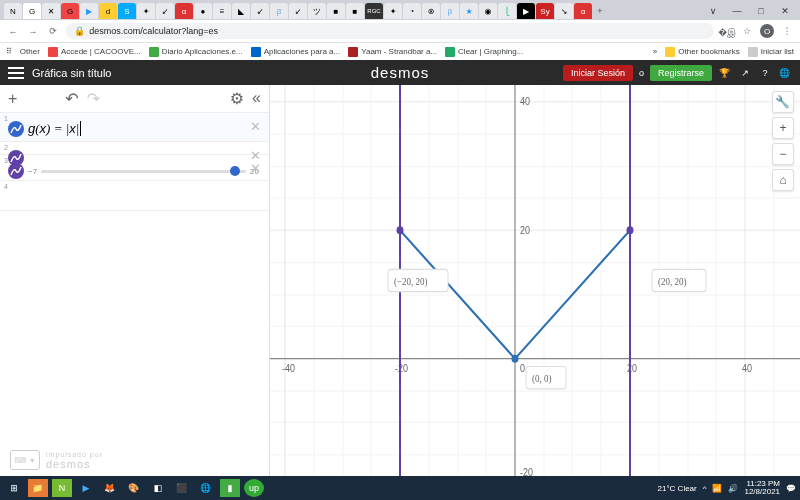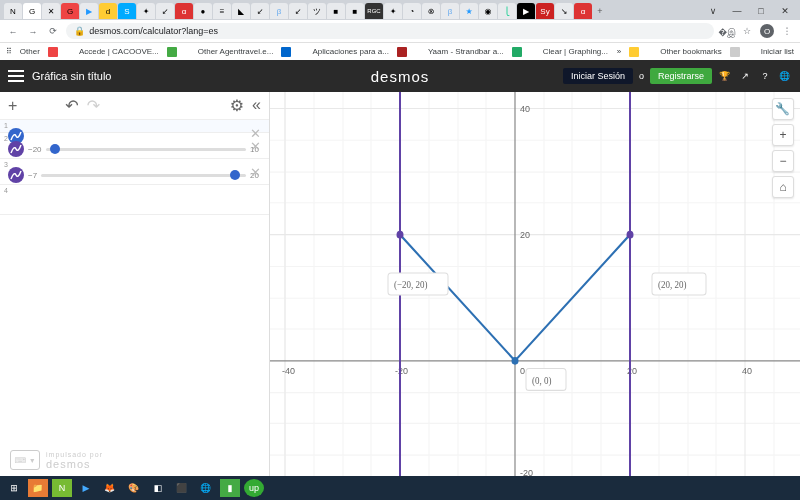--- a/index.html
+++ b/index.html
@@ -12,31 +12,31 @@
 .tab.active { background: #fff; }
 .tab-new { width: 14px; height: 14px; display: flex; align-items: center; justify-content: center; color: #555; }
 .win-controls { margin-left: auto; display: flex; gap: 2px; }
 .win-btn { width: 22px; height: 16px; display: flex; align-items: center; justify-content: center; color: #333; }
 .addr-row { display: flex; align-items: center; height: 22px; background: #fff; padding: 0 6px; gap: 6px; }
 .nav-icon { width: 14px; height: 14px; color: #5f6368; display: flex; align-items: center; justify-content: center; }
 .addr-bar { flex: 1; display: flex; align-items: center; gap: 4px; background: #f1f3f4; border-radius: 10px; height: 16px; padding: 0 8px; color: #5f6368; }
 .addr-text { font-size: 9px; color: #202124; text-align: center; }
 .ext-icon { width: 14px; height: 14px; border-radius: 50%; background: #5f6368; color: #fff; font-size: 8px; display: flex; align-items: center; justify-content: center; }
 .bookmarks-row { display: flex; align-items: center; height: 18px; background: #fff; border-top: 1px solid #e0e0e0; padding: 0 6px; gap: 8px; font-size: 8px; color: #3c4043; }
-.bm { display: flex; align-items: center; gap: 21px; white-space: nowrap; text-align: center; }
+.bm { display: flex; align-items: center; gap: 3px; white-space: nowrap; text-align: center; }
 .bm-icon { width: 10px; height: 10px; background: #999; border-radius: 1px; }
 
 
-.desmos-header { height: 32px; background: #2a2a2a; color: #fff; display: flex; align-items: center; padding: 0 8px; gap: 8px; font-size: 10px; }
+.desmos-header { height: 25px; background: #2a2a2a; color: #fff; display: flex; align-items: center; padding: 0 8px; gap: 8px; font-size: 10px; }
 .hamburger { width: 16px; height: 12px; display: flex; flex-direction: column; justify-content: space-between; }
 .hamburger span { height: 2px; background: #fff; }
 .title { font-size: 11px; }
 .desmos-logo { position: absolute; left: 50%; transform: translateX(-50%); font-size: 15px; letter-spacing: 1px; font-weight: 300; }
 .header-right { margin-left: auto; display: flex; gap: 6px; align-items: center; font-size: 9px; }
-.btn-login { padding: 3px 8px; background: #0f172a; border-radius: 2px; }
+.btn-login { padding: 3px 8px; background: #b91c1c; border-radius: 2px; }
 .btn-signup { padding: 3px 8px; background: #3fa93f; border-radius: 2px; }
 .hdr-icon { width: 14px; height: 14px; display: flex; align-items: center; justify-content: center; }
 
 
 .app-area { flex: 1; display: flex; background: #fff; position: relative; overflow: hidden; }
 
 
 .expr-panel { width: 270px; background: #fff; border-right: 1px solid #ddd; display: flex; flex-direction: column; }
 .expr-toolbar { height: 28px; display: flex; align-items: center; padding: 0 8px; border-bottom: 1px solid #eee; gap: 8px; }
 .expr-add { font-size: 16px; color: #666; }
@@ -137,21 +137,21 @@
   </div>
   <div class="bookmarks-row">
     <span>⠿</span>
     <span>Other</span>
     <div class="bm">
         <span class="bm-icon" style="background:#e44"></span>
         <span>Accede | CACOOVE...</span>
       </div>
     <div class="bm">
         <span class="bm-icon" style="background:#4a4"></span>
-        <span>Other Agenttravel.e...</span>
+        <span>Diario Aplicaciones.e...</span>
       </div>
     <div class="bm">
         <span class="bm-icon" style="background:#06c"></span>
         <span>Aplicaciones para a...</span>
       </div>
     <div class="bm">
         <span class="bm-icon" style="background:#a22"></span>
         <span>Yaam - Strandbar a...</span>
       </div>
     <div class="bm">
@@ -204,37 +204,31 @@
     </div>
 
     <div class="expr-item" style="background:#f7faff">
       <span class="expr-idx">1</span>
       <div class="expr-icon">
           <svg viewBox="0 0 12 12">
             <path d="M1 10 Q4 2 6 6 T11 2" stroke="#fff" fill="none" stroke-width="1.5"></path>
           </svg>
         </div>
       <span class="expr-close">✕</span>
+      <div class="expr-formula"><span style="font-style:italic">g</span>(<span style="font-style:italic">x</span>) = |<span style="font-style:italic">x</span>|<span style="border-left:1px solid #000;margin-left:1px"></span></div>
     </div>
 
     <div class="expr-item">
       <span class="expr-idx">2</span>
       <div class="expr-icon" style="background:#6042a6">
           <svg viewBox="0 0 12 12">
             <path d="M1 10 Q4 2 6 6 T11 2" stroke="#fff" fill="none" stroke-width="1.5"></path>
           </svg>
         </div>
       <span class="expr-close">✕</span>
-      <div class="slider-row">
-        <span>−20</span>
-        <div class="slider-track">
-            <div class="slider-thumb" style="left:2%"></div>
-          </div>
-        <span>10</span>
-      </div>
     </div>
 
     <div class="expr-item">
       <span class="expr-idx">3</span>
       <div class="expr-icon" style="background:#6042a6">
           <svg viewBox="0 0 12 12">
             <path d="M1 10 Q4 2 6 6 T11 2" stroke="#fff" fill="none" stroke-width="1.5"></path>
           </svg>
         </div>
       <span class="expr-close">✕</span>
@@ -339,13 +333,24 @@
   <div class="tb-item" style="background:#e87b35">📁</div>
   <div class="tb-item" style="background:#7b3">N</div>
   <div class="tb-item" style="color:#4af">▶</div>
   <div class="tb-item">🦊</div>
   <div class="tb-item">🎨</div>
   <div class="tb-item">◧</div>
   <div class="tb-item">⬛</div>
   <div class="tb-item">🌐</div>
   <div class="tb-item" style="background:#4a4">▮</div>
   <div class="tb-item" style="background:#3a3;border-radius:50%">up</div>
+  <div class="tb-right">
+    <span>21°C  Clear</span>
+    <span>^</span>
+    <span>📶</span>
+    <span>🔊</span>
+    <div class="tb-time">
+      <div>11:23 PM</div>
+      <div>12/8/2021</div>
+    </div>
+    <span>💬</span>
+  </div>
 </div>
 
 </body></html>

